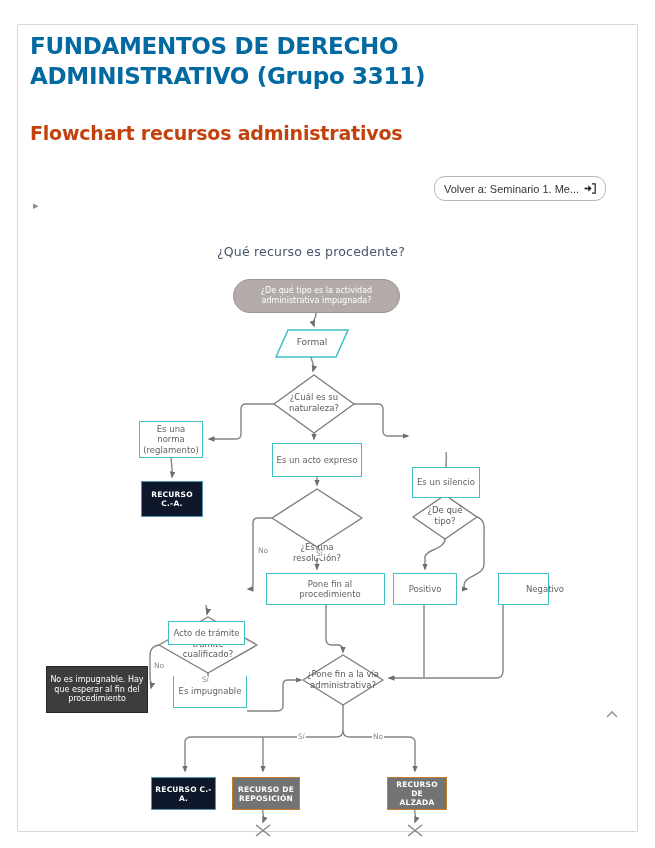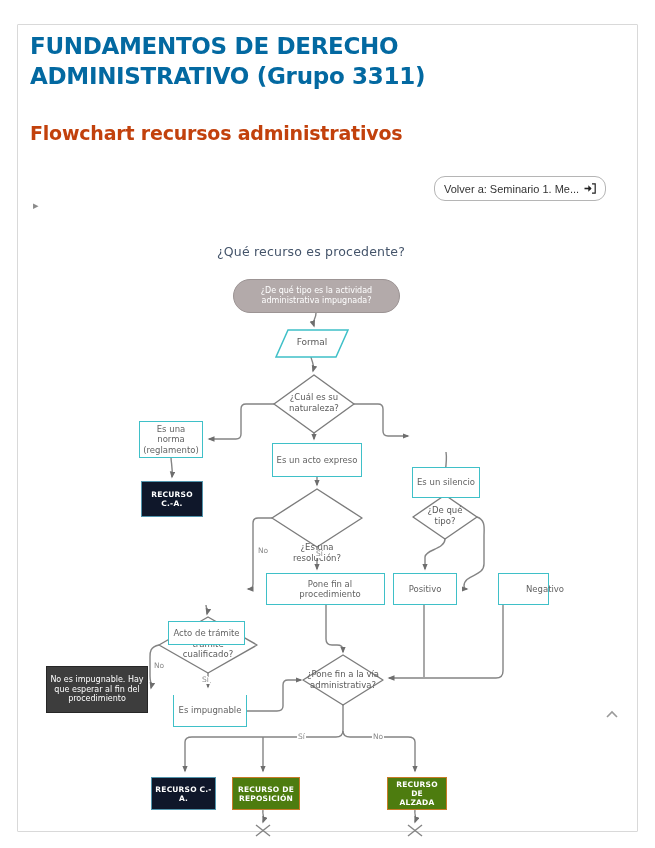--- a/index.html
+++ b/index.html
@@ -40,21 +40,21 @@
     background:#b3aaaa; border:1px solid #9c9494; border-radius:17px;
     color:#fff; font-size:8px; line-height:1.3; text-align:center;
     display:flex; align-items:center; justify-content:center; padding:2px 10px;
   }
   .node {
     position:absolute; background:#fff; border:1.5px solid #3fc0c8;
     color:#636363; font-size:8.5px; line-height:1.2; text-align:center;
     display:flex; align-items:center; justify-content:center; padding:2px 3px;
   }
   .node.blue   { background:#0f172a; border-color:#5295ad; color:#fff; font-weight:bold; font-size:7.5px; letter-spacing:0.2px; }
-  .node.orange { background:#4d7c0f; border-color:#c87b28; color:#fff; font-weight:bold; font-size:7.5px; letter-spacing:0.2px; }
+  .node.orange { background:#737373; border-color:#c87b28; color:#fff; font-weight:bold; font-size:7.5px; letter-spacing:0.2px; }
   .node.dark   { background:#3d3d3d; border-color:#262626; color:#fff; font-size:8px; }
   .node.open-top { border-top:none; }
   .dlabel {
     position:absolute; text-align:center; font-size:8.5px; color:#5a5a5a;
     line-height:1.25; pointer-events:none;
   }
   .plabel {
     position:absolute; text-align:center; font-size:9px; color:#5a5a5a; pointer-events:none;
   }
   .elabel {
@@ -144,21 +144,21 @@
 
   <div class="node" style="left:139px; top:421px; width:64px; height:37px;">Es una norma (reglamento)</div>
   <div class="node" style="left:272px; top:443px; width:90px; height:34px;">Es un acto expreso</div>
   <div class="node" style="left:412px; top:421px; width:68px; height:31px;margin-top:46px;">Es un silencio</div>
   <div class="node blue" style="left:141px; top:481px; width:62px; height:36px;">RECURSO C.-A.</div>
   <div class="node" style="left:168px; top:573px; width:77px; height:24px;margin-top:48px;">Acto de trámite</div>
   <div class="node" style="left:266px; top:573px; width:119px; height:32px;padding-left:12px;">Pone fin al procedimiento</div>
   <div class="node" style="left:393px; top:573px; width:64px; height:32px;">Positivo</div>
   <div class="node" style="left:498px; top:573px; width:42px; height:32px;padding-left:46px;">Negativo</div>
   <div class="node dark" style="left:46px; top:666px; width:102px; height:47px;">No es impugnable. Hay que esperar al fin del procedimiento</div>
-  <div class="node open-top" style="left:173px; top:695px; width:74px; height:32px;">Es impugnable</div>
+  <div class="node open-top" style="left:173px; top:676px; width:74px; height:32px;">Es impugnable</div>
   <div class="node blue" style="left:151px; top:777px; width:65px; height:33px;">RECURSO C.-A.</div>
   <div class="node orange" style="left:232px; top:777px; width:68px; height:33px;">RECURSO DE REPOSICIÓN</div>
   <div class="node orange" style="left:387px; top:777px; width:60px; height:33px; padding:2px 5px;">RECURSO DE ALZADA</div>
 
   <div class="elabel" style="left:257px; top:547px;">No</div>
   <div class="elabel" style="left:315px; top:550px;">Sí</div>
   <div class="elabel" style="left:153px; top:662px;">No</div>
   <div class="elabel" style="left:201px; top:676px;">Sí</div>
   <div class="elabel" style="left:297px; top:733px;">Sí</div>
   <div class="elabel" style="left:372px; top:733px;">No</div>

